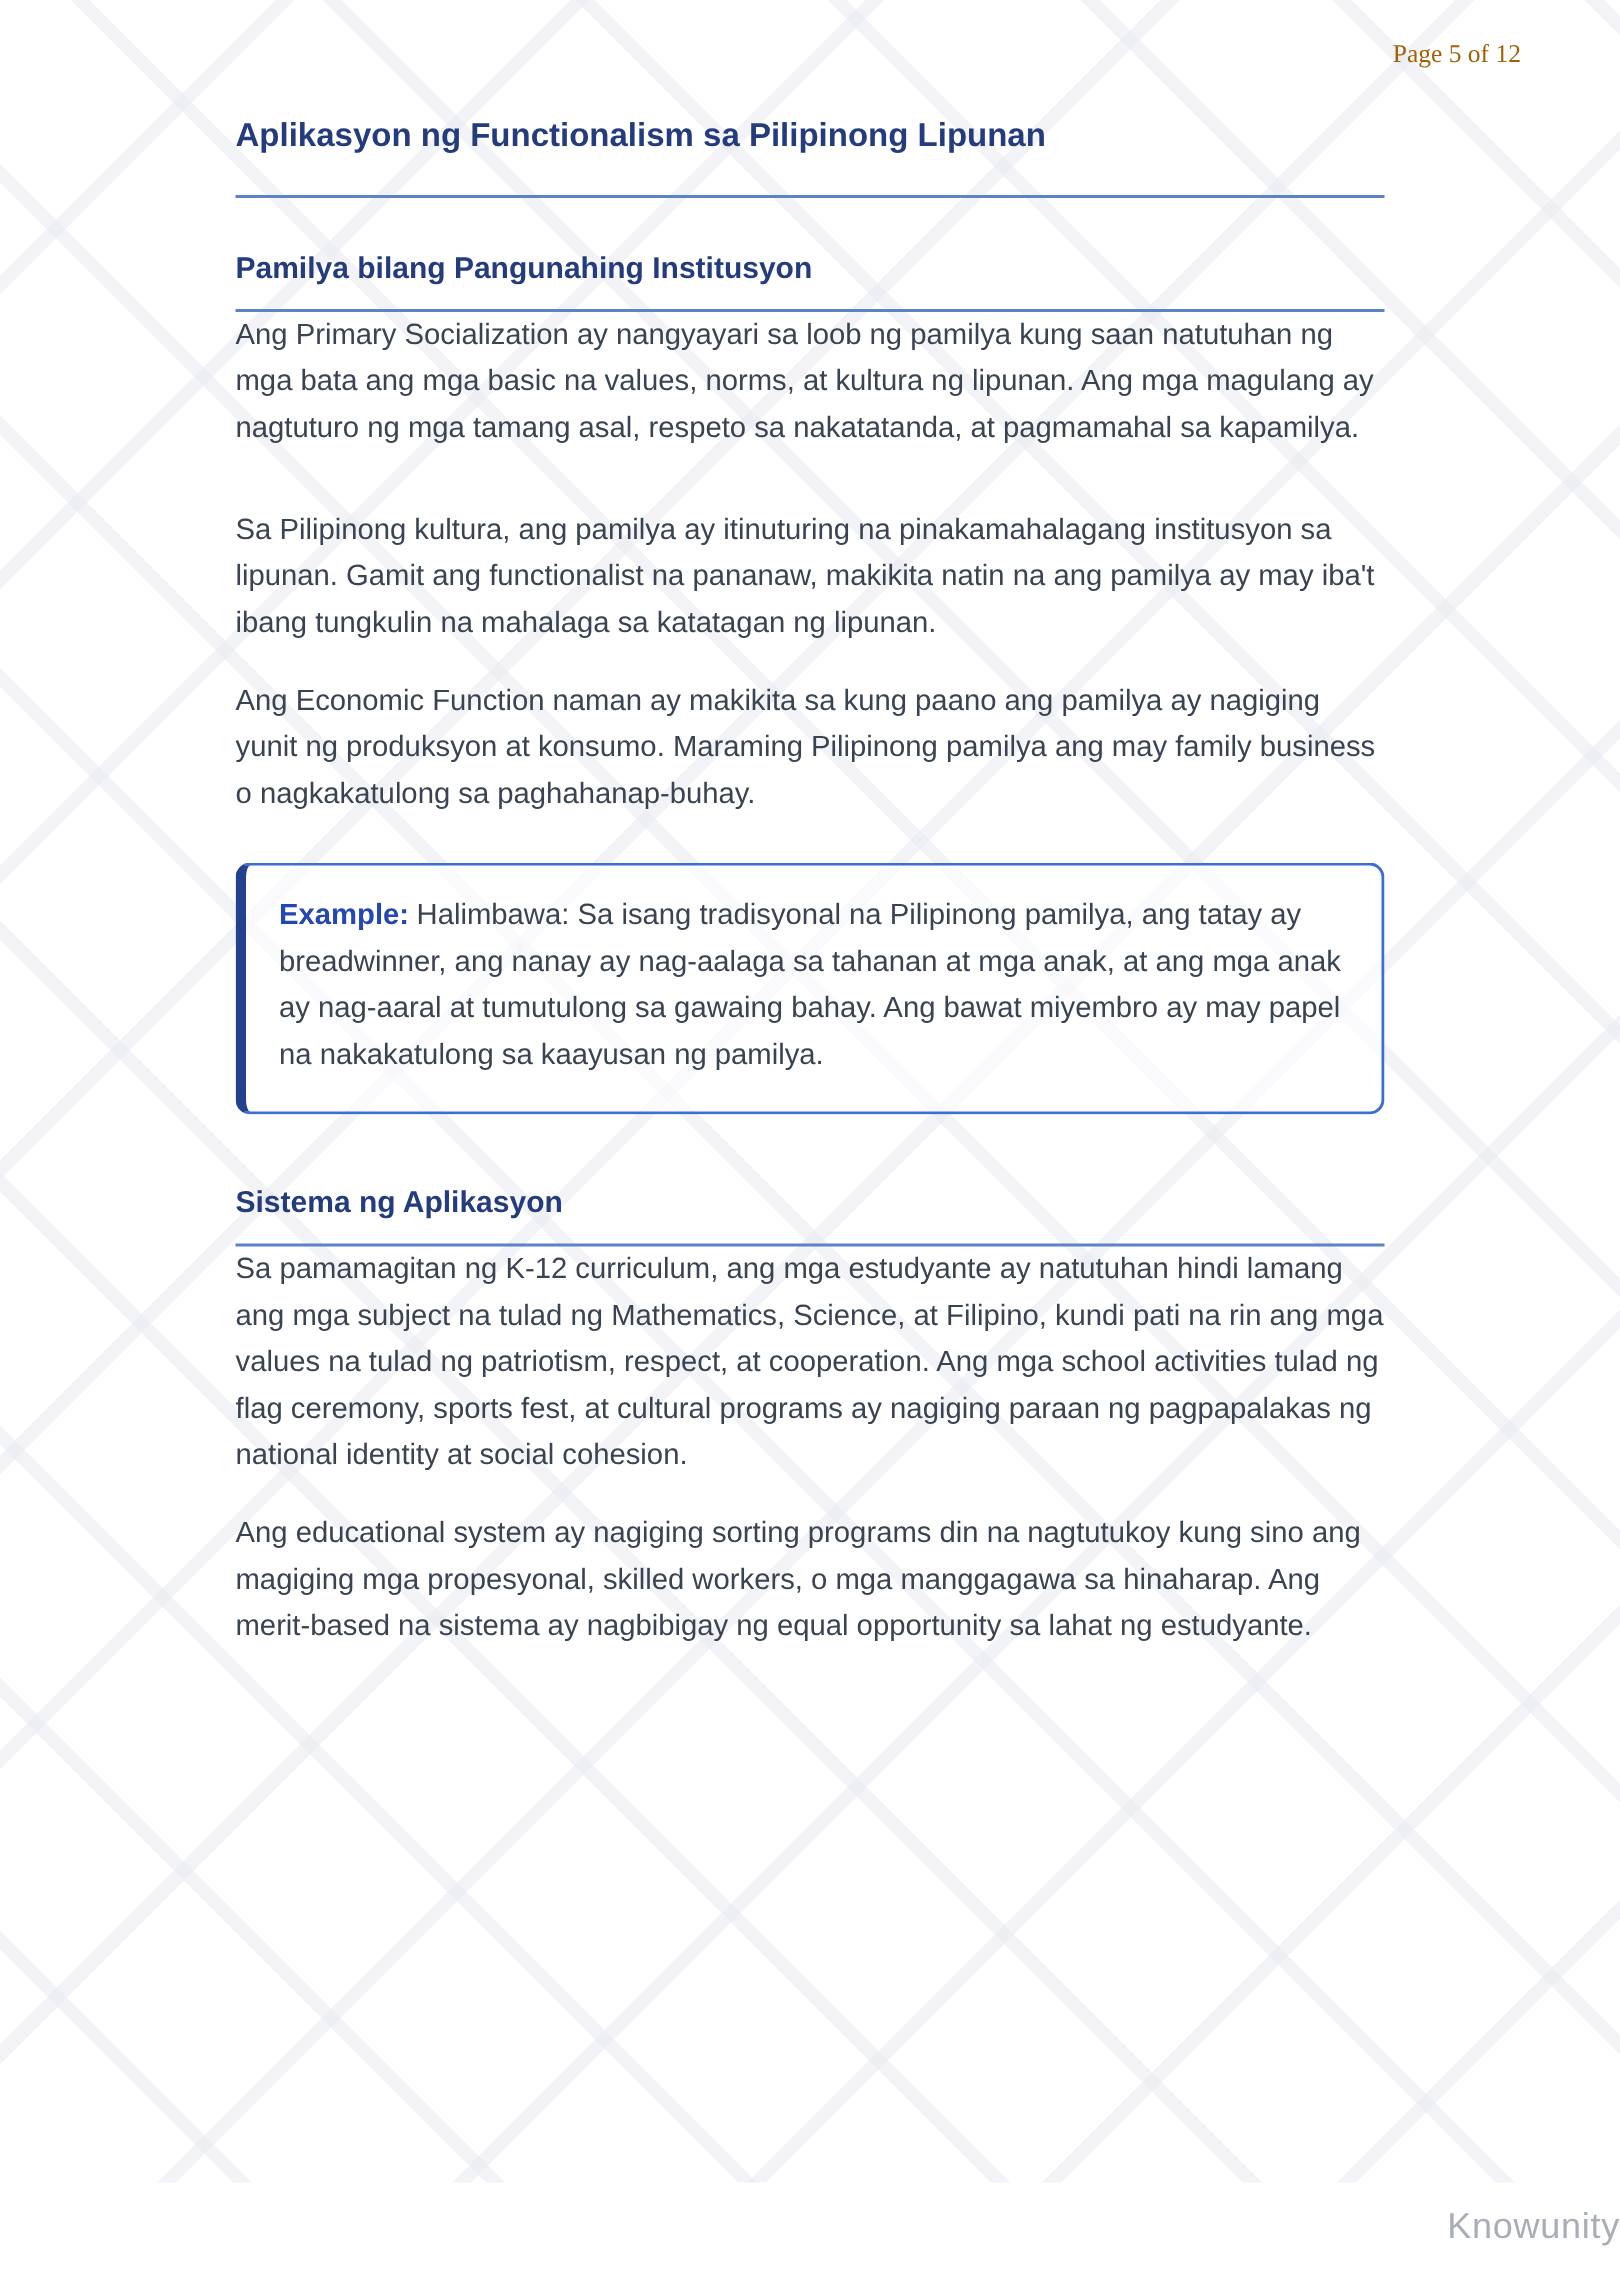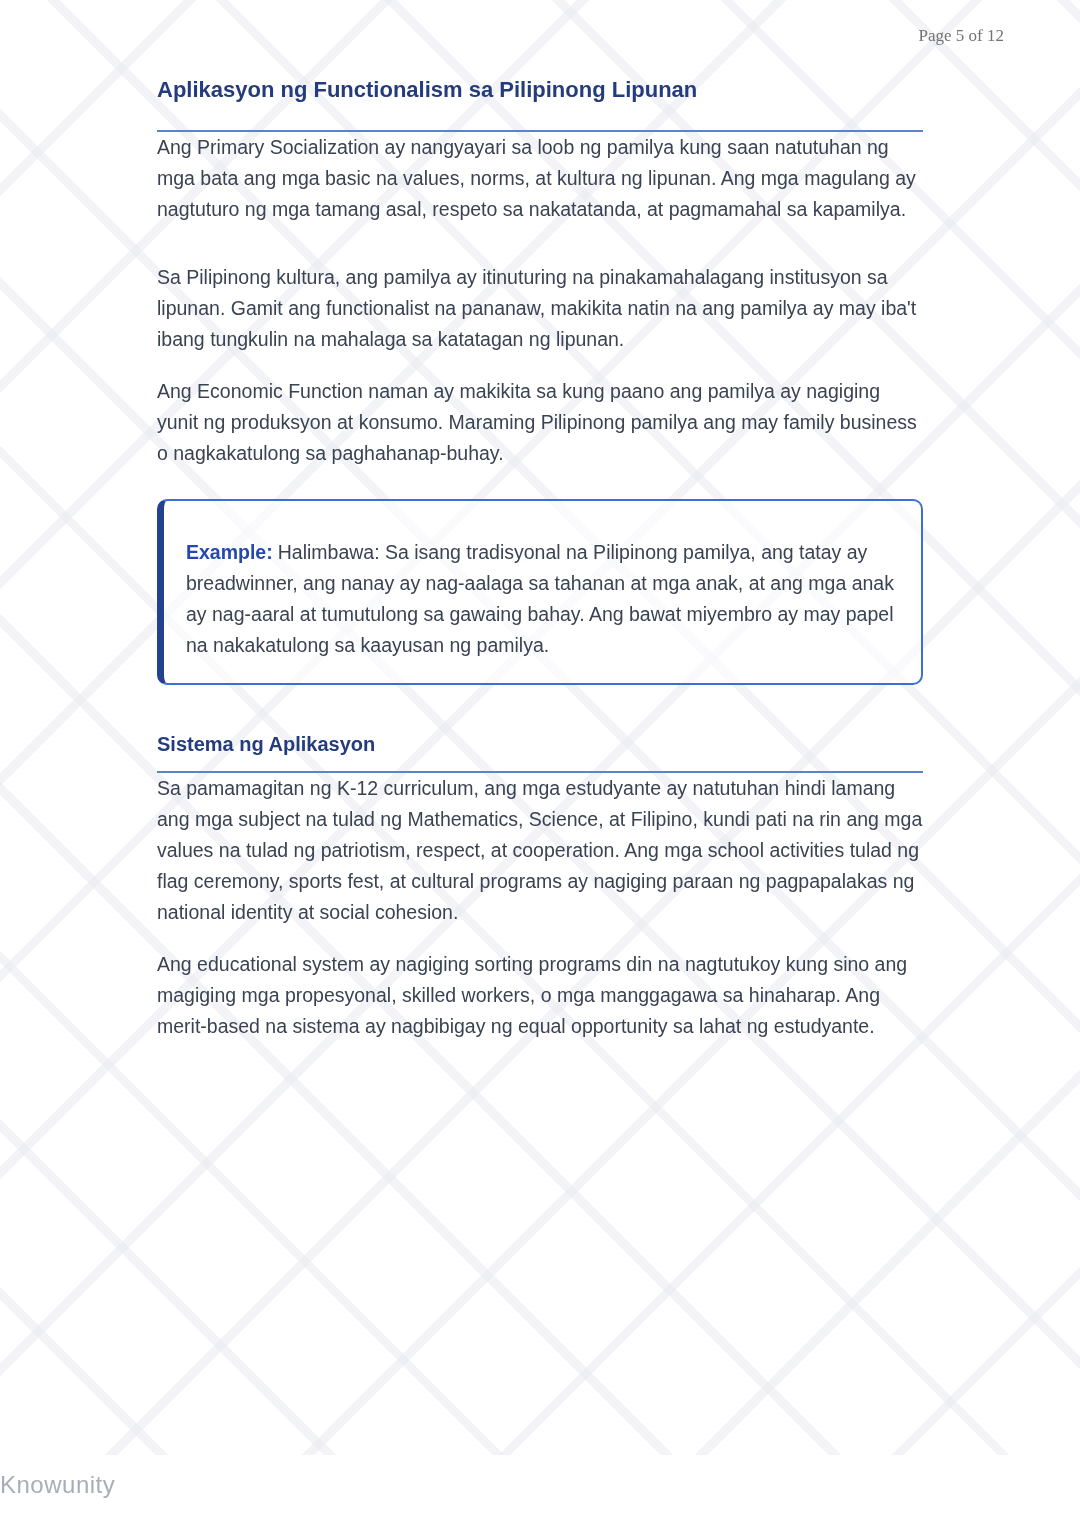--- a/index.html
+++ b/index.html
@@ -22,24 +22,24 @@
         rgba(233,234,240,0.55) 110px, rgba(233,234,240,0.55) 119px),
       repeating-linear-gradient(135deg,
         rgba(233,234,240,0)   0px,  rgba(233,234,240,0)   130px,
         rgba(233,234,240,0.55) 130px, rgba(233,234,240,0.55) 139px);
     pointer-events: none;
   }
 
   .page-number {
     position: absolute;
     top: 26px;
-    right: 76px;
+    right: 66px;
     font-family: "Liberation Serif", serif;
     font-size: 17px;
-    color: #737373;
+    color: #a16207;
     margin-left: 24px;
   }
 
   .content {
     position: absolute;
     left: 157px;
     top: 0;
     width: 766px;
   }
 
@@ -67,58 +67,59 @@
     color: #3a4352;
     margin: 0 0 21px 0;
   }
   p.first-after-heading { margin-top: 37px; }
 
   .example-box {
     box-sizing: border-box;
     border: 2px solid #3d6fd2;
     border-left: 7px solid #24418f;
     border-radius: 10px;
-    padding: 36px 26px 22px 22px;
+    padding: 18px 26px 22px 22px;
     margin: 30px 0 48px 0;
     background: rgba(255,255,255,0.6);
   }
   .example-box p {
     margin: 0;
     font-size: 19.5px;
     line-height: 31px;
     color: #3a4352;
   }
   .example-label {
     font-weight: bold;
     color: #2447b2;
     margin-right: 5px;
   }
 
   .footer-brand {
     position: absolute;
     top: 1471px;
     left: 0;
     width: 100%;
-    text-align: left;
+    text-align: right;
     font-size: 24px;
     color: #a9aeb6;
     letter-spacing: 0.5px;
   }
 </style>
 </head>
 <body>
 
 <div class="stripes"></div>
 
 <div class="page-number">Page 5 of 12</div>
 
 <div class="content">
 
   <h1>Aplikasyon ng Functionalism sa Pilipinong Lipunan</h1>
 
+  <h2>Pamilya bilang Pangunahing Institusyon</h2>
 
   <p class="body-para">Ang Primary Socialization ay nangyayari sa loob ng pamilya kung saan natutuhan ng mga bata ang mga basic na values, norms, at kultura ng lipunan. Ang mga magulang ay nagtuturo ng mga tamang asal, respeto sa nakatatanda, at pagmamahal sa kapamilya.</p>
 
   <p class="body-para first-after-heading">Sa Pilipinong kultura, ang pamilya ay itinuturing na pinakamahalagang institusyon sa lipunan. Gamit ang functionalist na pananaw, makikita natin na ang pamilya ay may iba't ibang tungkulin na mahalaga sa katatagan ng lipunan.</p>
 
   <p class="body-para">Ang Economic Function naman ay makikita sa kung paano ang pamilya ay nagiging yunit ng produksyon at konsumo. Maraming Pilipinong pamilya ang may family business o nagkakatulong sa paghahanap-buhay.</p>
 
   <div class="example-box">
     <p><span class="example-label">Example:</span><span>Halimbawa: Sa isang tradisyonal na Pilipinong pamilya, ang tatay ay breadwinner, ang nanay ay nag-aalaga sa tahanan at mga anak, at ang mga anak ay nag-aaral at tumutulong sa gawaing bahay. Ang bawat miyembro ay may papel na nakakatulong sa kaayusan ng pamilya.</span></p>
   </div>

